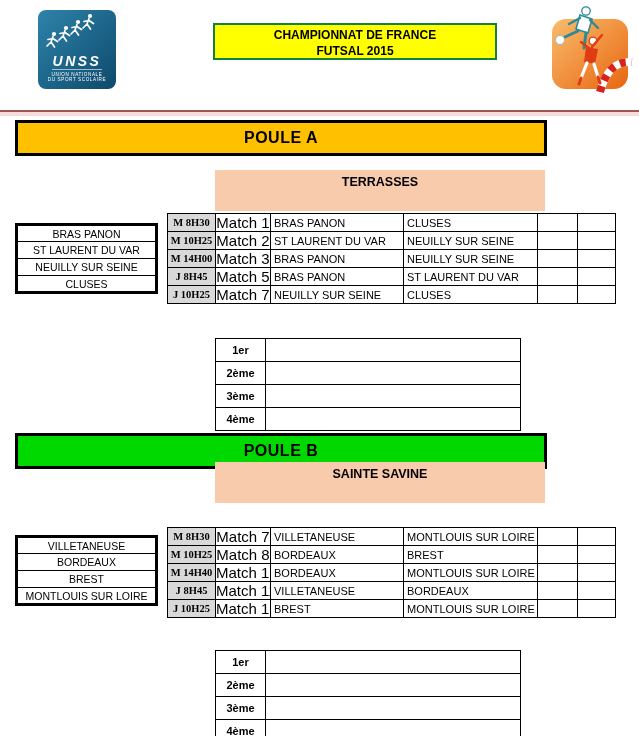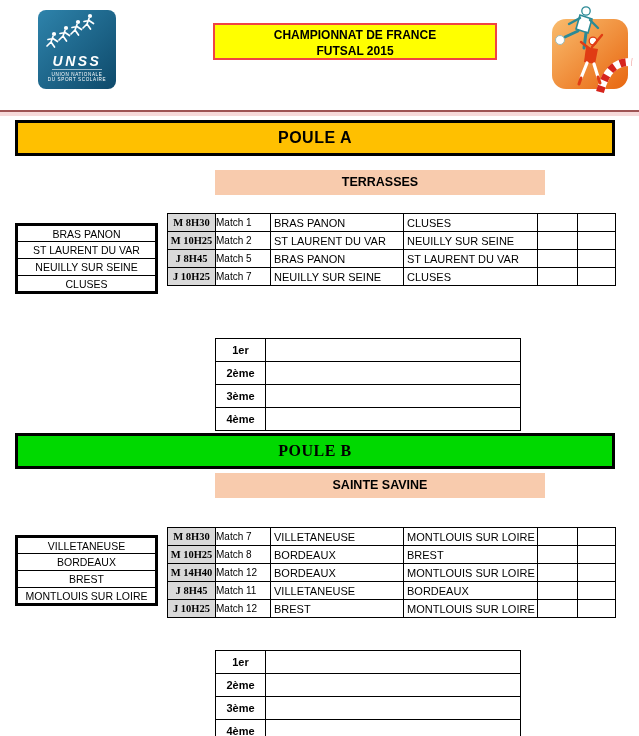--- a/index.html
+++ b/index.html
@@ -6,54 +6,54 @@
   html,body { background:#fff; }
   .page {
     position:relative; width:639px; height:736px; background:#fff;
     font-family:"Liberation Sans", sans-serif; color:#000; overflow:hidden;
   }
   .abs { position:absolute; }
 
   
   .title-banner {
     left:213px; top:23px; width:284px; height:37px;
-    background:#FFFF00; border:2px solid #ef4444;
+    background:#FFFF00; border:2px solid #15803d;
     text-align:center; font-weight:bold; font-size:12px; line-height:1.3;
     padding-top:3px;
   }
   .category-title {
     left:400px; top:86px; transform:translateX(-50%);
     font-weight:bold; font-style:italic; font-size:21px; letter-spacing:.5px;
     white-space:nowrap;
   }
   .divider-dark { left:0; top:110px; width:639px; height:2px; background:#8e3636; opacity:.85; }
   .divider-pale { left:0; top:112px; width:639px; height:4px; background:#f7dada; }
 
   
   .pool-banner {
-    left:15px; width:600px; height:36px; border:3px solid #000;
+    left:15px; width:532px; height:36px; border:3px solid #000;
     text-align:center; font-weight:bold; font-size:16px; line-height:30px;
     letter-spacing:.5px;
   }
   
   .venue {
-    left:215px; width:330px; height:25px; background:#F8CBAD;
+    left:215px; width:330px; height:41px; background:#F8CBAD;
     text-align:center; font-weight:bold; font-size:12.5px; line-height:25px;
   }
 
   table { border-collapse:collapse; table-layout:fixed; }
 
   
   .matches { left:167px; width:448px;margin-top:10px; }
   .matches td { border:1px solid #000; height:18px; vertical-align:middle; overflow:hidden; white-space:nowrap; }
   .matches td.time {
     background:#D9D9D9; font-family:"Liberation Serif", serif;
     font-weight:bold; font-size:10.5px; text-align:center;
   }
-  .matches td.mlabel { font-size:10px; text-align:left; }
+  .matches td.mlabel { font-size:15px; text-align:center; }
   .matches td.team { font-size:11px; text-align:left; padding-left:3px; }
   .matches td.score { background:#fff; }
 
   
   .teams { left:15px; width:143px; border:3px solid #000; }
   .teams td {
     border-top:1px solid #000; height:17px; text-align:center;
     font-size:10.5px; vertical-align:middle; white-space:nowrap; overflow:hidden;
   }
   .teams tr:first-child td { border-top:none; }
@@ -183,20 +183,28 @@
     </tr>
     <tr>
       <td class="time">M 10H25</td>
       <td class="mlabel">Match 2</td>
       <td class="team">ST LAURENT DU VAR</td>
       <td class="team">NEUILLY SUR SEINE</td>
       <td class="score"></td>
       <td class="score"></td>
     </tr>
     <tr>
+      <td class="time">M 14H00</td>
+      <td class="mlabel">Match 3</td>
+      <td class="team">BRAS PANON</td>
+      <td class="team">NEUILLY SUR SEINE</td>
+      <td class="score"></td>
+      <td class="score"></td>
+    </tr>
+    <tr>
       <td class="time">J 8H45</td>
       <td class="mlabel">Match 5</td>
       <td class="team">BRAS PANON</td>
       <td class="team">ST LAURENT DU VAR</td>
       <td class="score"></td>
       <td class="score"></td>
     </tr>
     <tr>
       <td class="time">J 10H25</td>
       <td class="mlabel">Match 7</td>
@@ -226,25 +234,25 @@
           <td class="rank">3ème</td>
           <td class="rankval"></td>
         </tr>
     <tr>
           <td class="rank">4ème</td>
           <td class="rankval"></td>
         </tr>
   </tbody>
     </table>
 
-  <div class="abs pool-banner" style="top: 433px; background-color: rgb(0, 217, 0); font-family: Liberation Serif, serif;">
+  <div class="abs pool-banner" style="top: 433px; background-color: rgb(0, 217, 0);">
     <span>POULE B</span>
   </div>
 
-  <div class="abs venue" style="top: 473px; background-color: rgb(248, 203, 173);">
+  <div class="abs venue" style="top: 462px; background-color: rgb(248, 203, 173);">
     <span>SAINTE SAVINE</span>
   </div>
 
   <table class="abs teams" style="top:535px;">
     <tbody>
         <tr>
           <td>VILLETANEUSE</td>
         </tr>
     <tr>
           <td>BORDEAUX</td>

